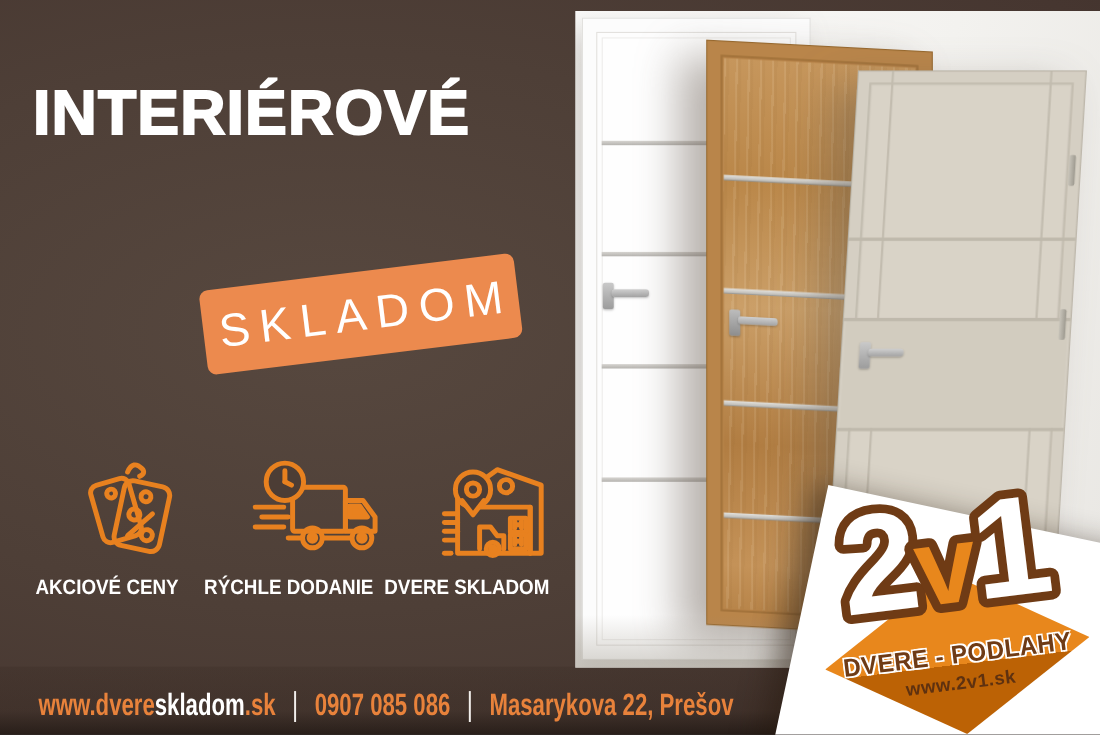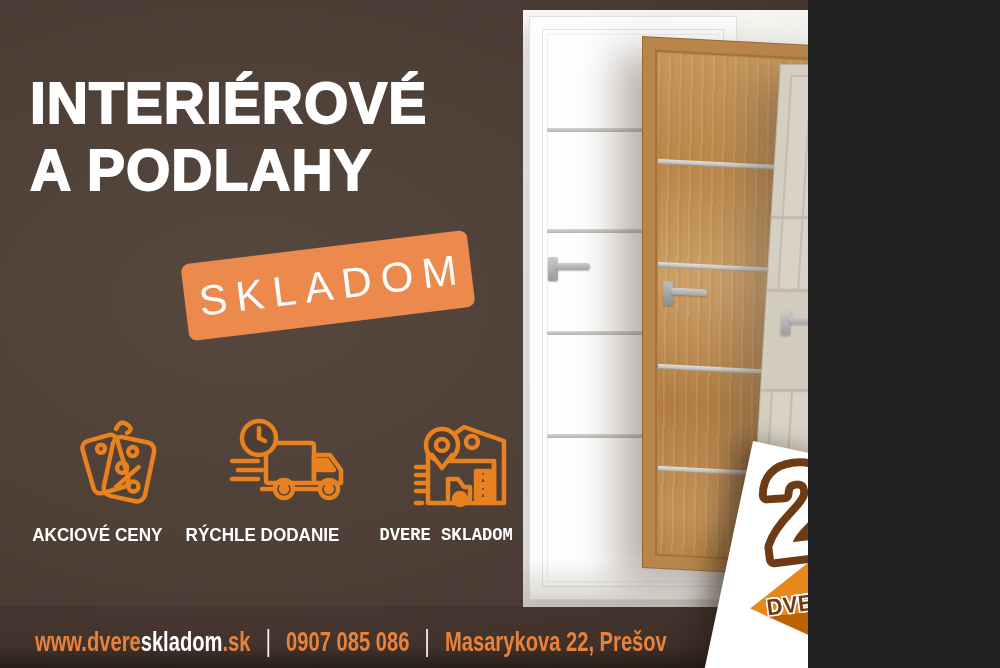--- a/index.html
+++ b/index.html
@@ -1,18 +1,18 @@
 <!DOCTYPE html>
 <html><head>
 <meta charset="utf-8">
 <style>
   html,body{margin:0;padding:0;background:#222;}
   *{box-sizing:border-box;}
   #canvas{
-    position:relative;width:808px;height:668px;overflow:hidden;
+    position:relative;width:1000px;height:668px;overflow:hidden;
     font-family:"Liberation Sans",sans-serif;
     background:radial-gradient(120% 95% at 30% 45%, #57483f 0%, #4e3f37 40%, #463630 72%, #3d2f28 100%);
   }
   
   .footer-bar{position:absolute;left:0;top:606px;width:100%;height:62px;
     background:linear-gradient(180deg, rgba(22,11,4,0.10) 0%, rgba(22,11,4,0.16) 65%, rgba(8,4,1,0.50) 100%);}
   .footer-text{position:absolute;left:35px;top:624px;white-space:nowrap;
     font-size:28px;font-weight:700;transform:scaleX(0.72);transform-origin:left center;z-index:5;}
   .footer-text .orange{color:#E8823B;}
   .footer-text .white{color:#fff;}
@@ -26,21 +26,21 @@
     border-radius:8px;transform:rotate(-7deg);
     color:#fff;font-size:42px;font-weight:400;letter-spacing:9px;padding-left:9px;}
   
   .feature{position:absolute;top:398px;height:148px;display:flex;flex-direction:column;
     align-items:flex-end;justify-content:flex-end;z-index:3;}
   .feature .ic{flex:0 0 auto;}
   .feature .lbl{margin-top:9px;color:#fff;font-weight:700;font-size:19px;
     letter-spacing:0px;transform:scaleX(0.9);white-space:nowrap;}
   #feat1{left:10px;width:160px;}
   #feat2{left:168px;width:180px;}
-  #feat3{left:348px;width:172px;font-family:Liberation Mono, monospace;}
+  #feat3{left:336px;width:172px;}
   
   .panel{position:absolute;left:523px;top:10px;width:477px;height:597px;overflow:hidden;z-index:1;
     background:linear-gradient(105deg,#fbfbfa 0%,#f3f2ef 55%,#e9e7e3 100%);}
   .floor{position:absolute;left:0;bottom:0;width:100%;height:48px;
     background:linear-gradient(180deg, rgba(168,162,150,0) 0%, rgba(150,143,130,0.40) 100%);}
   .door{position:absolute;}
   .door .leaf{position:absolute;}
   .strip{position:absolute;height:4px;background:linear-gradient(180deg,#d6d4d0,#b5b3af);}
   .handleplate{position:absolute;width:10px;height:24px;border-radius:2px;
     background:linear-gradient(180deg,#c9c9c9,#9c9c9c);box-shadow:0 1px 2px rgba(0,0,0,.25);}
@@ -135,21 +135,20 @@
       <div class="handleplate" style="left:16px;top:246px;"></div>
       <div class="lever" style="left:24px;top:252px;width:32px;"></div>
     </div>
     <div class="floor"></div>
   </div>
 
   <div class="footer-bar"></div>
 
   <div class="headline">
     <div>INTERIÉROVÉ</div>
-    <div>A PODLAHY</div>
   </div>
   <div class="badge" style="background:#EC8A4E;">SKLADOM</div>
 
   <div class="feature" id="feat1">
     <svg class="ic" width="104" height="104" viewBox="0 0 104 104">
       <g fill="none" stroke-width="4.5" stroke-linecap="round" stroke-linejoin="round" stroke="#E8811F">
         <g transform="rotate(-16 40 55)">
           <rect x="22" y="26" width="36" height="54" rx="7"></rect>
           <circle cx="40" cy="37" r="4"></circle>
         </g>

